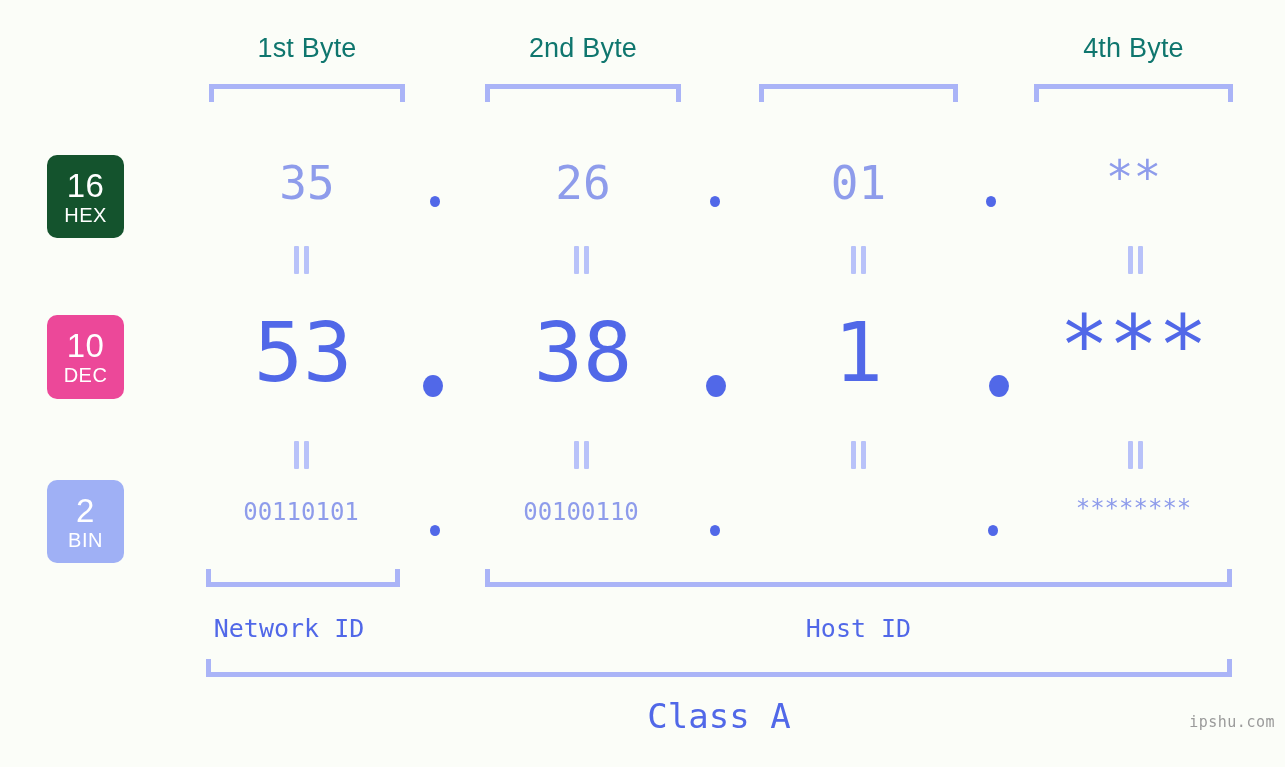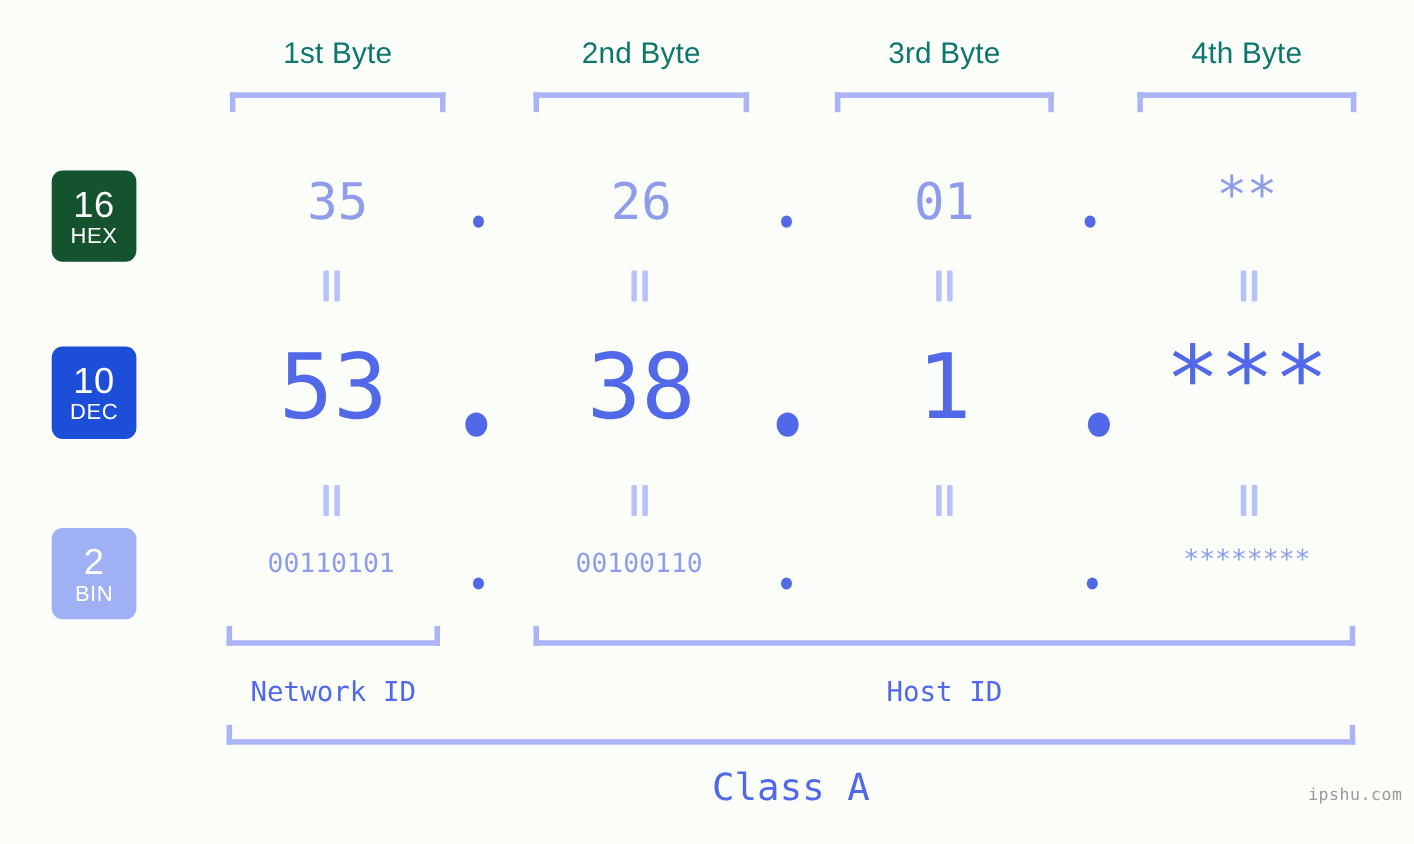--- a/index.html
+++ b/index.html
@@ -156,37 +156,34 @@
 <body>
 
 <div id="stage">
 
   <div class="byte-label" style="left:209px; width:196px;">
     <span>1st Byte</span>
   </div>
   <div class="byte-label" style="left:485px; width:196px;">
     <span>2nd Byte</span>
   </div>
-  <div class="byte-label" style="left:759px; width:199px;">
-    <span>3rd Byte</span>
-  </div>
   <div class="byte-label" style="left:1034px; width:199px;">
     <span>4th Byte</span>
   </div>
 
   <div class="bracket-down" style="left:209px; top:84px; width:196px;"></div>
   <div class="bracket-down" style="left:485px; top:84px; width:196px;"></div>
   <div class="bracket-down" style="left:759px; top:84px; width:199px;"></div>
   <div class="bracket-down" style="left:1034px; top:84px; width:199px;"></div>
 
   <div class="badge" style="top:155px; height:83px; background:#14532d;">
     <div class="num">16</div>
     <div class="nm">HEX</div>
   </div>
-  <div class="badge" style="top:315px; height:84px; background:#1d4ed8;">
+  <div class="badge" style="top:315px; height:84px; background:#ec4899;">
     <div class="num">10</div>
     <div class="nm">DEC</div>
   </div>
   <div class="badge" style="top:480px; height:83px; background:#9fb0f5;">
     <div class="num">2</div>
     <div class="nm">BIN</div>
   </div>
 
   <div class="val hex-val" style="left:209px; width:196px;">35</div>
   <div class="dot" style="left:430px; top:196px; width:10px; height:11px;"></div>
@@ -241,21 +238,21 @@
   <div class="val bin-val" style="left:203px; width:196px;">00110101</div>
   <div class="dot" style="left:430px; top:525px; width:10px; height:11px;"></div>
   <div class="val bin-val" style="left:483px; width:196px;">00100110</div>
   <div class="dot" style="left:710px; top:525px; width:10px; height:11px;"></div>
   <div class="dot" style="left:988px; top:525px; width:10px; height:11px;"></div>
   <div class="val bin-val" style="left:1034px; width:199px; top:496px;">********</div>
 
   <div class="bracket-up" style="left:206px; top:569px; width:194px;"></div>
   <div class="bracket-up" style="left:485px; top:569px; width:747px;"></div>
 
-  <div class="idlabel" style="left:206px; top:614px; width:194px;">Network ID</div>
+  <div class="idlabel" style="left:192px; top:614px; width:194px;">Network ID</div>
   <div class="idlabel" style="left:485px; top:614px; width:747px;">Host ID</div>
 
   <div class="bracket-up" style="left:206px; top:659px; width:1026px;"></div>
   <div class="classlabel" style="left:206px; top:696px; width:1026px;">Class A</div>
 
   <div class="watermark">ipshu.com</div>
 
 </div>
 
 </body></html>

